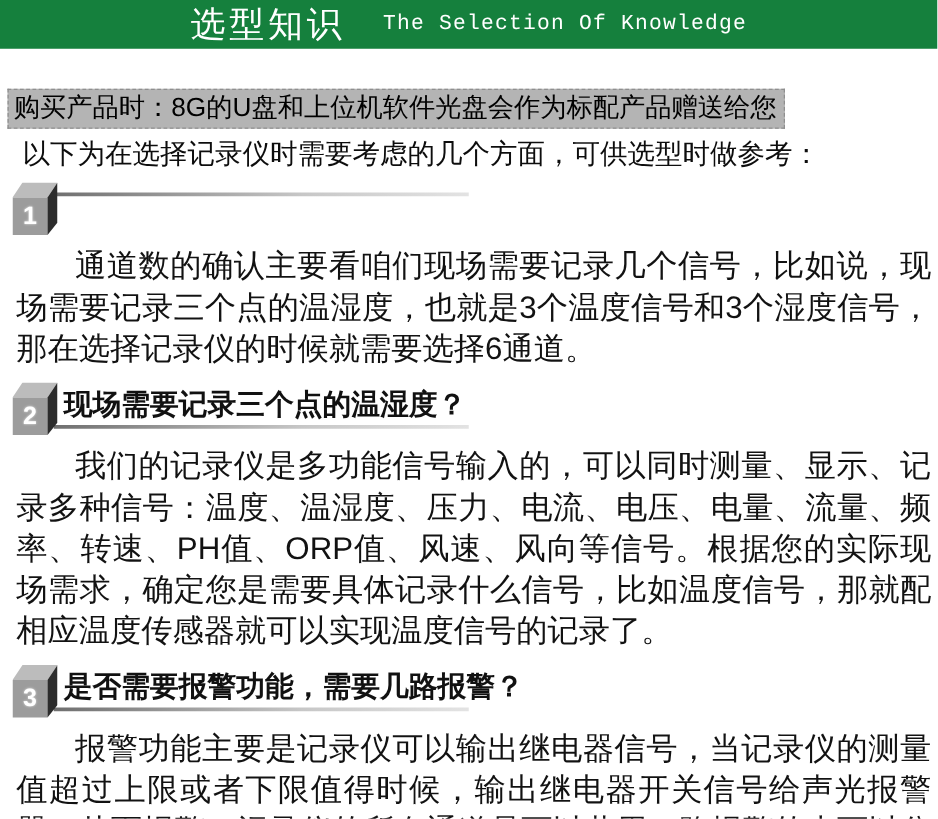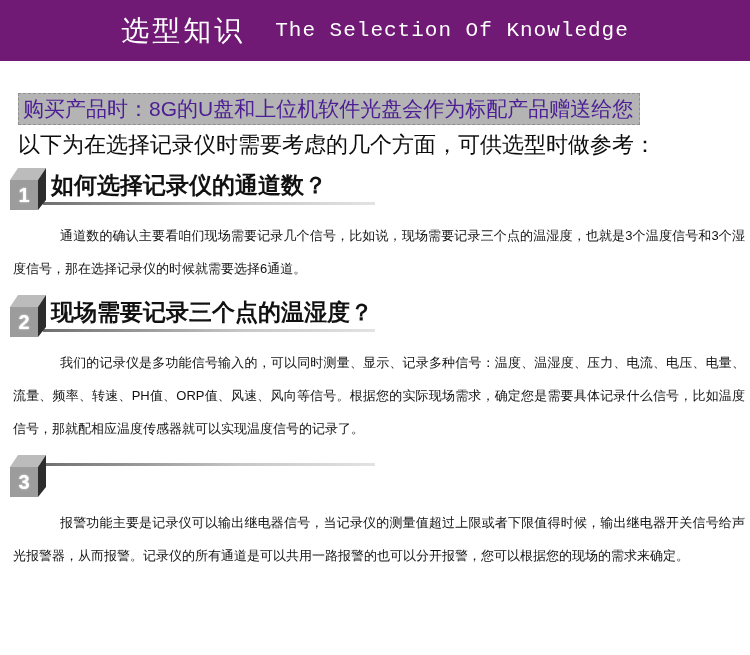--- a/index.html
+++ b/index.html
@@ -8,51 +8,51 @@
     width: 750px;
     height: 655px;
     overflow: hidden;
     font-family: "Liberation Sans", "DejaVu Sans", sans-serif;
     color: #141414;
   }
 
   
   .banner {
     width: 750px;
-    height: 61px;
-    background: #701a75;
+    height: 39px;
+    background: #15803d;
     display: flex;
     align-items: center;
     justify-content: center;
     gap: 30px;
   }
   .banner .title-cn {
     color: #ffffff;
     font-size: 28px;
     letter-spacing: 3px;
     font-weight: 500;
   }
   .banner .title-en {
     color: #ffffff;
-    font-size: 21px;
+    font-size: 17px;
     font-family: "Liberation Mono", "DejaVu Sans Mono", monospace;
     letter-spacing: 1px;
   }
 
   
   .content { padding-top: 32px; }
   .highlight-note {
     display: inline-block;
-    margin-left: 18px;
+    margin-left: 6px;
     background: #b4b4b4;
     border: 1px dashed #8f8f8f;
     padding: 1px 6px 2px 4px;
     font-size: 21px;
     line-height: 27px;
-    color: #4c1d95;
+    color: #000000;
   }
   .lead-line {
     margin: 5px 0 0 18px;
     font-size: 22px;
     line-height: 30px;
     color: #0d0d0d;
   }
 
   
   .section-header {
@@ -95,21 +95,21 @@
     margin-top: 4px;
     margin-left: -8px;
     width: 332px;
     height: 3px;
     background: linear-gradient(to right, #6f6f6f, #c7c7c7 60%, #e3e3e3);
   }
 
   
   .section-body {
     margin: 5px 5px 8px 13px;
-    font-size: 13px;
+    font-size: 25px;
     line-height: 33px;
     text-indent: 47px;
     color: #121212;
     text-align: justify;
   }
 </style>
 </head>
 <body>
 
 <div class="banner">
@@ -126,21 +126,20 @@
   <div class="section-header">
     <div class="cube">
       <svg width="36" height="44" viewBox="0 0 36 44">
         <polygon points="0,12 8,0 36,0 28,12" fill="#bcbcbc"></polygon>
         <rect x="0" y="12" width="28" height="30" fill="#9c9c9c"></rect>
         <polygon points="28,12 36,0 36,32 28,42" fill="#2c2c2c"></polygon>
       </svg>
       <span class="cube-num">1</span>
     </div>
     <div class="heading-wrap">
-      <h2>如何选择记录仪的通道数？</h2>
       <div class="heading-underline"></div>
     </div>
   </div>
   <p class="section-body">通道数的确认主要看咱们现场需要记录几个信号，比如说，现场需要记录三个点的温湿度，也就是3个温度信号和3个湿度信号，那在选择记录仪的时候就需要选择6通道。</p>
 
   
   <div class="section-header">
     <div class="cube">
       <svg width="36" height="44" viewBox="0 0 36 44">
         <polygon points="0,12 8,0 36,0 28,12" fill="#bcbcbc"></polygon>
@@ -160,18 +159,19 @@
   <div class="section-header">
     <div class="cube">
       <svg width="36" height="44" viewBox="0 0 36 44">
         <polygon points="0,12 8,0 36,0 28,12" fill="#bcbcbc"></polygon>
         <rect x="0" y="12" width="28" height="30" fill="#9c9c9c"></rect>
         <polygon points="28,12 36,0 36,32 28,42" fill="#2c2c2c"></polygon>
       </svg>
       <span class="cube-num">3</span>
     </div>
     <div class="heading-wrap">
+      <h2>是否需要报警功能，需要几路报警？</h2>
       <div class="heading-underline"></div>
     </div>
   </div>
   <p class="section-body">报警功能主要是记录仪可以输出继电器信号，当记录仪的测量值超过上限或者下限值得时候，输出继电器开关信号给声光报警器，从而报警。记录仪的所有通道是可以共用一路报警的也可以分开报警，您可以根据您的现场的需求来确定。</p>
 
 </div>
 
 </body></html>

